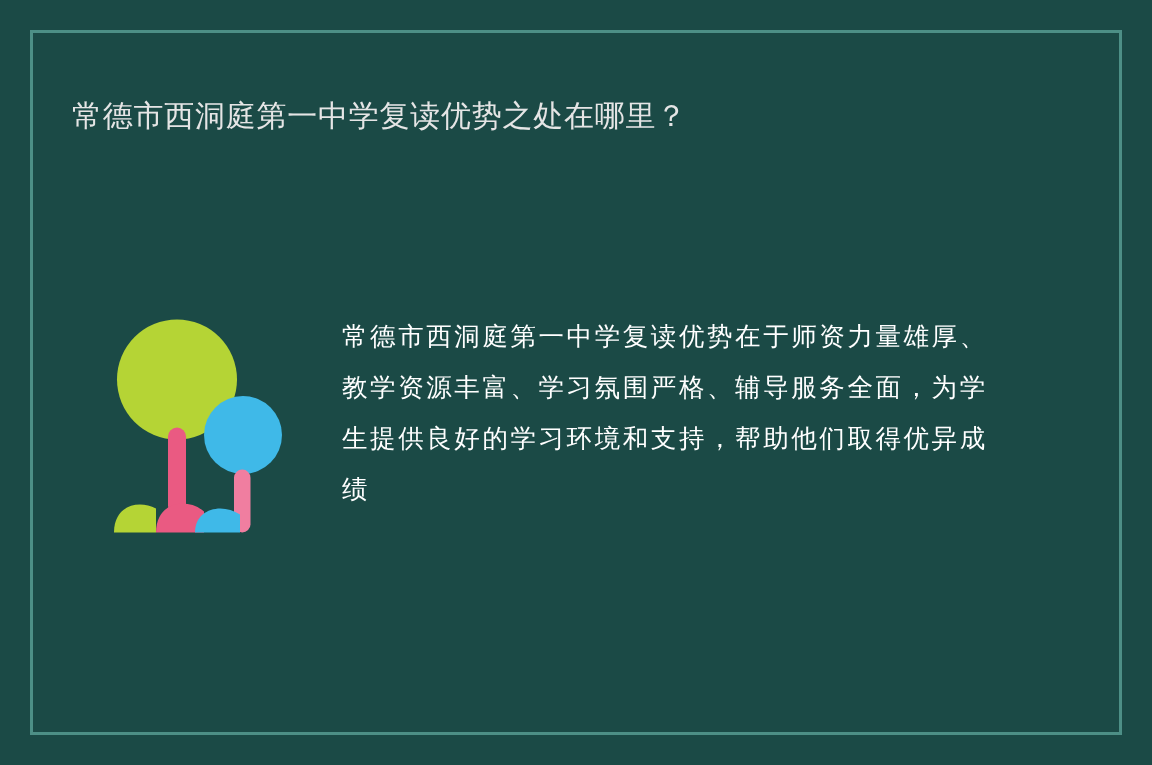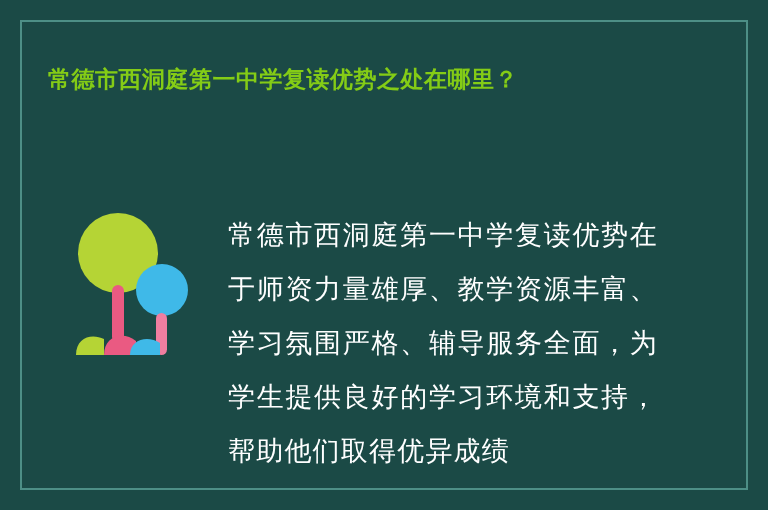--- a/index.html
+++ b/index.html
@@ -30,41 +30,41 @@
     height: 470px;
     border: 2px solid #4d8f86;
     box-sizing: border-box;
     pointer-events: none;
   }
   .title {
     position: absolute;
     left: 48px;
     top: 62px;
     width: 640px;
-    color: #84cc16;
-    font-size: 23px;
-    font-weight: bold;
+    color: #e5e5e5;
+    font-size: 20px;
+    font-weight: normal;
     line-height: 1.55;
     letter-spacing: 0.5px;
     font-family: "DejaVu Sans", "Liberation Sans", sans-serif;
   }
   .illustration {
     position: absolute;
     left: 70px;
     top: 205px;
     width: 130px;
     height: 160px;
   }
   .body-text {
     position: absolute;
     left: 228px;
     top: 208px;
     width: 430px;
     color: #ffffff;
-    font-size: 27px;
+    font-size: 17px;
     line-height: 2.0;
     letter-spacing: 1.2px;
     font-family: "DejaVu Serif", "Liberation Serif", serif;
     text-align: justify;
   }
 </style>
 </head>
 <body>
 
 <div class="card">

